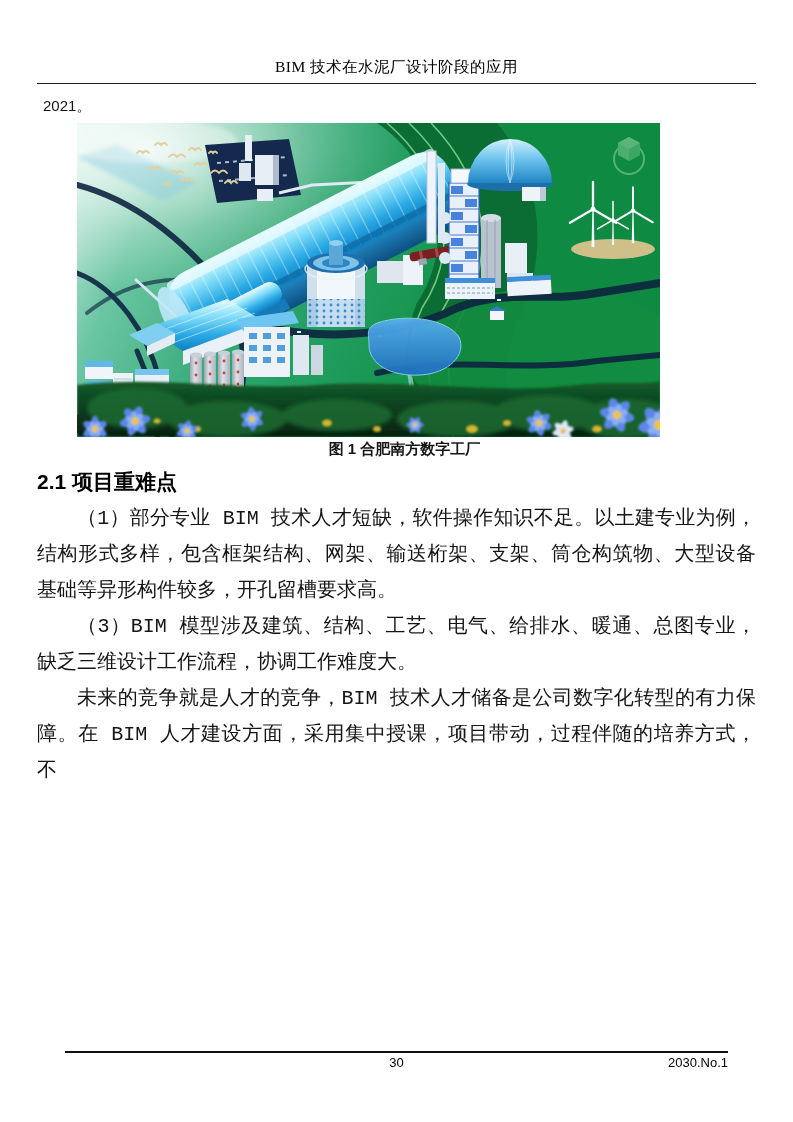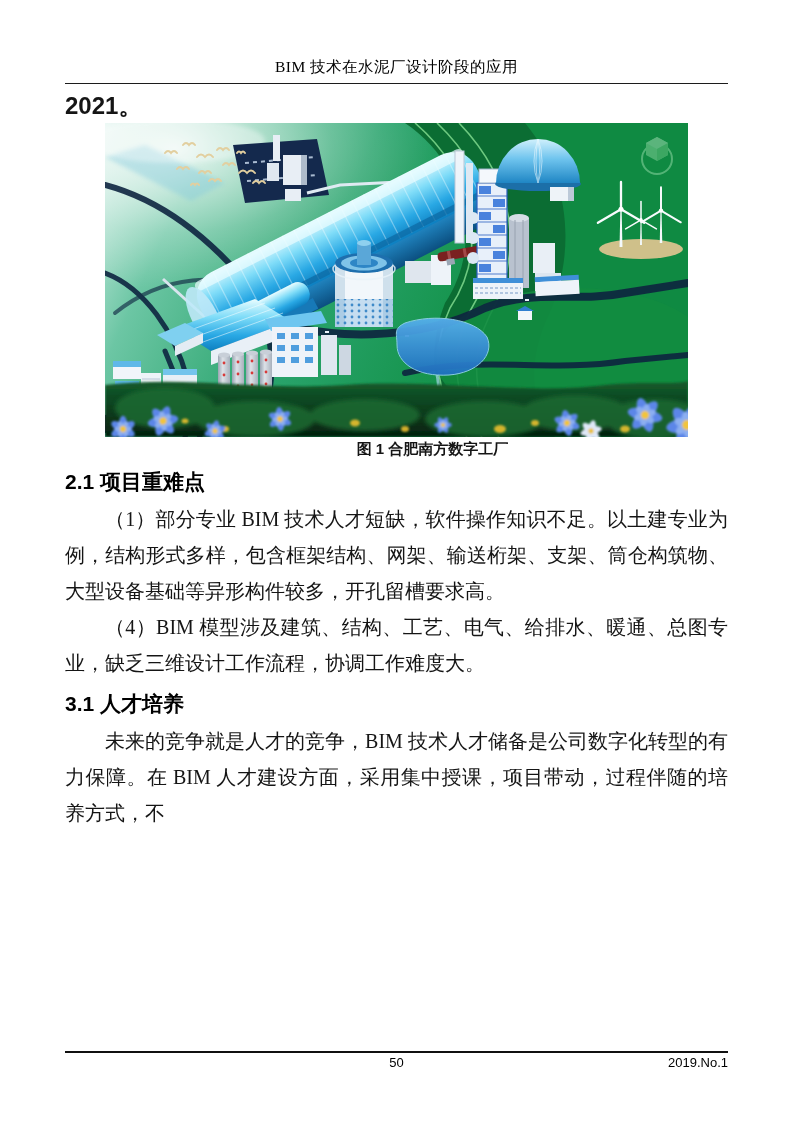--- a/index.html
+++ b/index.html
@@ -1,30 +1,30 @@
 <!DOCTYPE html>
 <html><head>
 <meta charset="utf-8">
 <style>
   html,body{margin:0;padding:0;}
   body{
     width:793px;height:1122px;background:#ffffff;position:relative;
     font-family:"Liberation Serif","DejaVu Serif",serif;color:#151515;
   }
-  .page{position:relative;width:100%;height:100%;padding:0 65px;box-sizing:border-box;overflow:hidden;}
+  .page{position:relative;width:100%;height:100%;padding:0 37px;box-sizing:border-box;overflow:hidden;}
   .running-title{padding-top:57px;text-align:center;font-size:15.5px;letter-spacing:.5px;color:#000;}
   .header-rule{border-bottom:1.8px solid #1c1c1c;margin-top:5px;}
-  .carryover{font-family:"Liberation Sans","DejaVu Sans",sans-serif;font-weight:700;font-size:24px;margin:9px 0 0;line-height:26px;}
+  .carryover{font-family:"Liberation Sans","DejaVu Sans",sans-serif;font-weight:400;font-size:15px;margin:9px 6px 0;line-height:26px;}
   figure{margin:4px 0 0 40px;width:655px;}
   svg.factory{display:block;width:583px;height:314px;}
   figcaption{margin-top:3px;text-align:center;font-family:"Liberation Sans","DejaVu Sans",sans-serif;font-weight:bold;font-size:15px;}
   .heading{font-family:"Liberation Sans","DejaVu Sans",sans-serif;font-weight:bold;white-space:pre-wrap;color:#000000;}
   .h-sub{font-size:21px;margin:10px 0 6px;line-height:26px;}
   .h-main{font-size:22px;margin:12px 0 6px;line-height:29px;}
-  .para{font-size:20px;line-height:36px;text-align:justify;text-indent:2em;margin:0;}
+  .para{font-size:20px;line-height:36px;text-align:justify;text-indent:2em;margin:0;font-family:Liberation Mono, monospace;}
   .footer{position:absolute;left:65px;right:65px;top:1051px;font-family:"Liberation Sans","DejaVu Sans",sans-serif;color:#000;}
   .footer-rule{border-top:2.5px solid #101010;}
   .footer-row{position:relative;height:20px;margin-top:2px;font-size:13px;}
   .page-num{position:absolute;left:0;right:0;text-align:center;}
   .issue{position:absolute;right:0;}
 </style>
 </head>
 <body>
 
 <div class="page">
@@ -423,27 +423,26 @@
           <use href="#flw" transform="translate(110,308) scale(1.0) rotate(40)"></use>
           <use href="#flw" transform="translate(18,306) scale(1.2) rotate(-30)"></use>
         </g>
       </g>
     </svg>
     <figcaption>图 1 合肥南方数字工厂</figcaption>
   </figure>
 
   <h3 class="heading h-sub">2.1 项目重难点</h3>
   <p class="para">（1）部分专业 BIM 技术人才短缺，软件操作知识不足。以土建专业为例，结构形式多样，包含框架结构、网架、输送桁架、支架、筒仓构筑物、大型设备基础等异形构件较多，开孔留槽要求高。</p>
-  <p class="para">（4）BIM 模型涉及建筑、结构、工艺、电气、给排水、暖通、总图专业，缺乏三维设计工作流程，协调工作难度大。</p>
-
-
-  <h3 class="heading h-sub">3.1 人才培养</h3>
+  <p class="para">（3）BIM 模型涉及建筑、结构、工艺、电气、给排水、暖通、总图专业，缺乏三维设计工作流程，协调工作难度大。</p>
+
+
   <p class="para">未来的竞争就是人才的竞争，BIM 技术人才储备是公司数字化转型的有力保障。在 BIM 人才建设方面，采用集中授课，项目带动，过程伴随的培养方式，不</p>
 
   <div class="footer">
     <div class="footer-rule"></div>
     <div class="footer-row">
-      <span class="page-num">50</span>
-      <span class="issue">2019.No.1</span>
+      <span class="page-num">30</span>
+      <span class="issue">2030.No.1</span>
     </div>
   </div>
 
 </div>
 
 </body></html>

